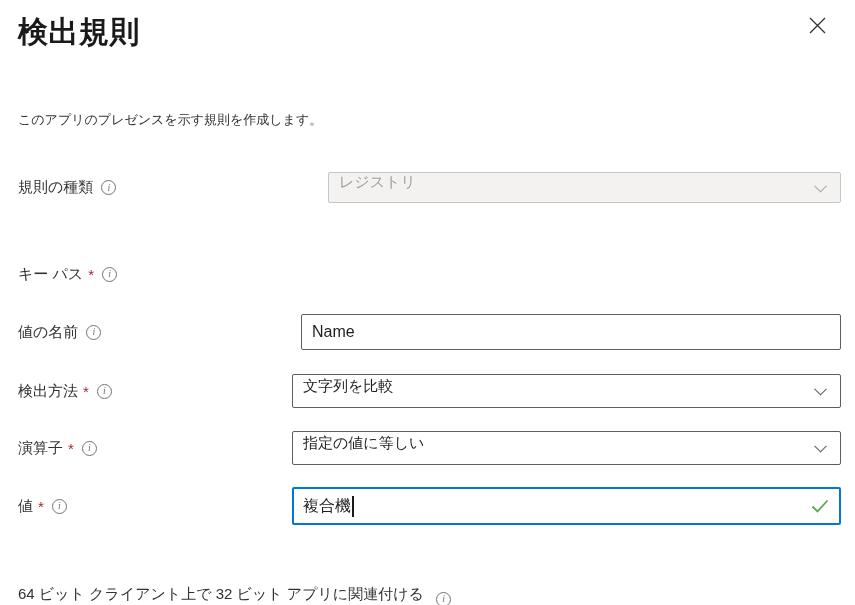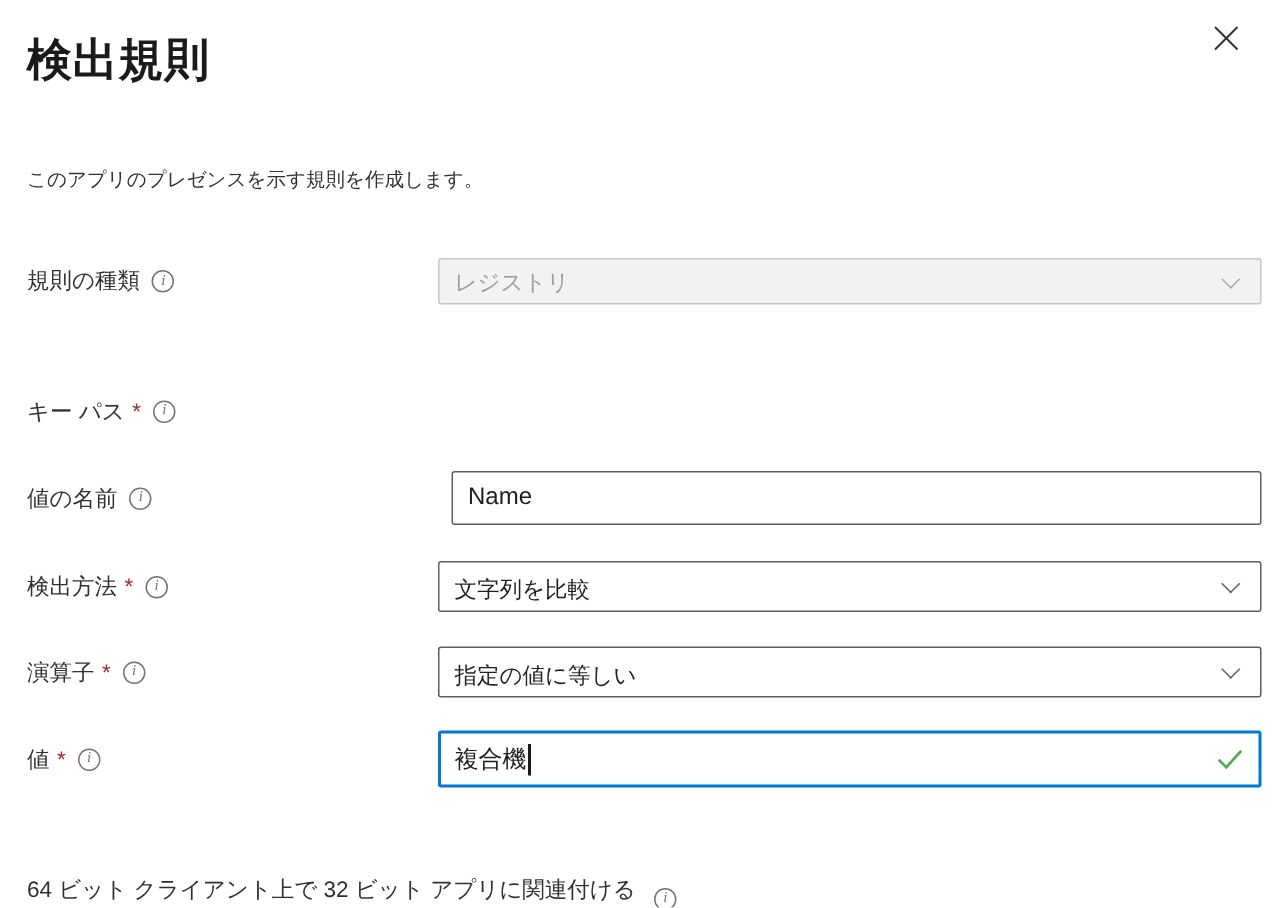--- a/index.html
+++ b/index.html
@@ -2,21 +2,21 @@
 <html><head>
 <meta charset="utf-8">
 <style>
   * { box-sizing: border-box; }
   html,body { margin:0; padding:0; }
   body {
     width:855px; height:605px; background:#ffffff; position:relative; overflow:hidden;
     font-family:"Liberation Sans","DejaVu Sans",sans-serif; color:#323130;
   }
   .page-title {
-    position:absolute; left:18px; top:20px; font-size:30px; font-weight:700; color:#1b1a19;
+    position:absolute; left:18px; top:12px; font-size:30px; font-weight:700; color:#1b1a19;
     letter-spacing:0.5px;
   }
   .close-btn {
     position:absolute; left:802px; top:10px; width:30px; height:30px;
     display:flex; align-items:center; justify-content:center; cursor:pointer; background:transparent; border:none;
   }
   .description {
     position:absolute; left:18px; top:111px; font-size:13px; color:#323130;
   }
   .row {
@@ -32,21 +32,21 @@
     display:inline-flex; align-items:center; justify-content:center; margin-left:8px; flex:0 0 15px;
   }
   .field-box { flex:1; position:relative; height:100%; }
   .txt-input {
     width:100%; height:100%; border:1px solid #605e5c; border-radius:2px; background:#fff;
     padding:0 10px; font-size:16px; color:#201f1e; font-family:"Liberation Sans","DejaVu Sans",sans-serif;
     outline:none; white-space:nowrap; overflow:hidden;
   }
   .dropdown {
     width:100%; height:100%; border:1px solid #605e5c; border-radius:2px; background:#fff;
-    display:flex; align-items:flex-end; padding:0 38px 4px 10px; font-size:15px; color:#201f1e;
+    display:flex; align-items:center; padding:0 38px 10px 10px; font-size:15px; color:#201f1e;
     position:relative; cursor:pointer;
   }
   .dropdown.disabled {
     background:#f3f2f1; border-color:#c8c6c4; color:#a19f9d; cursor:default;
   }
   .chev {
     position:absolute; right:15px; top:50%; width:9px; height:9px;
     border-right:1.5px solid #605e5c; border-bottom:1.5px solid #605e5c;
     transform:translateY(-70%) rotate(45deg);
   }
@@ -66,21 +66,21 @@
   }
   .toggle-opt-on {
     position:absolute; right:1px; top:1px; bottom:1px; width:105px; background:#0078d4;
     border-radius:13px; color:#ffffff; font-size:15px; display:flex; align-items:center; justify-content:center;
   }
   .toggle-label {
     flex:0 0 274px; font-size:15px; line-height:21px; color:#323130; padding-top:1px;
   }
   .toggle-label .info { position:relative; top:3px; display:inline-flex; }
   
-  #row-rule-type        { top:172px; height:31px; }
+  #row-rule-type        { top:172px; height:31px;gap:36px; }
   #row-key-path         { top:256px; height:36px; }
   #row-value-name       { top:314px; height:36px;gap:9px; }
   #row-detection-method { top:374px; height:34px; }
   #row-operator         { top:431px; height:34px; }
   #row-value            { top:487px; height:38px; }
   #row-toggle           { top:582px; align-items:flex-start;flex-direction:column; }
 </style>
 </head>
 <body>
 

